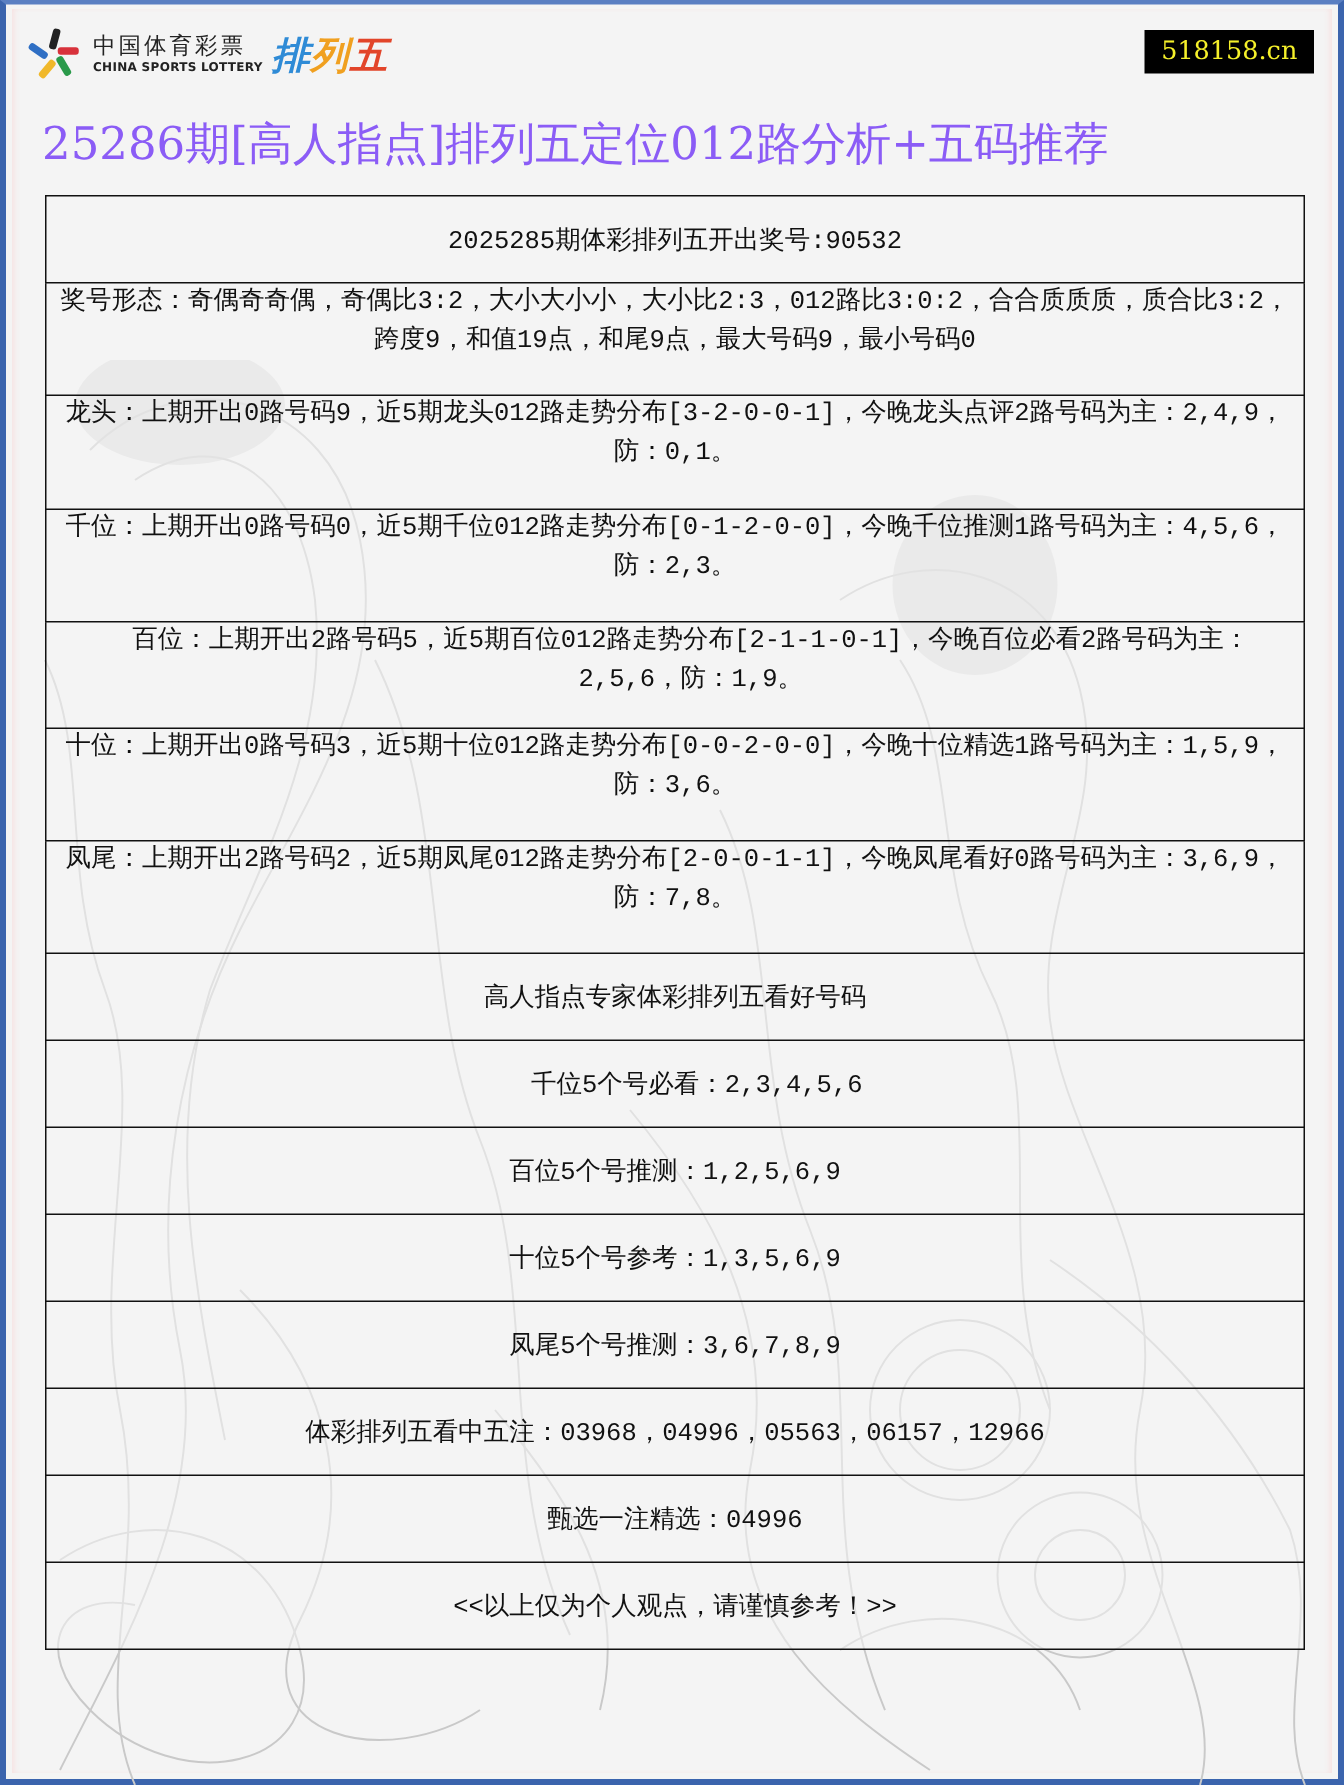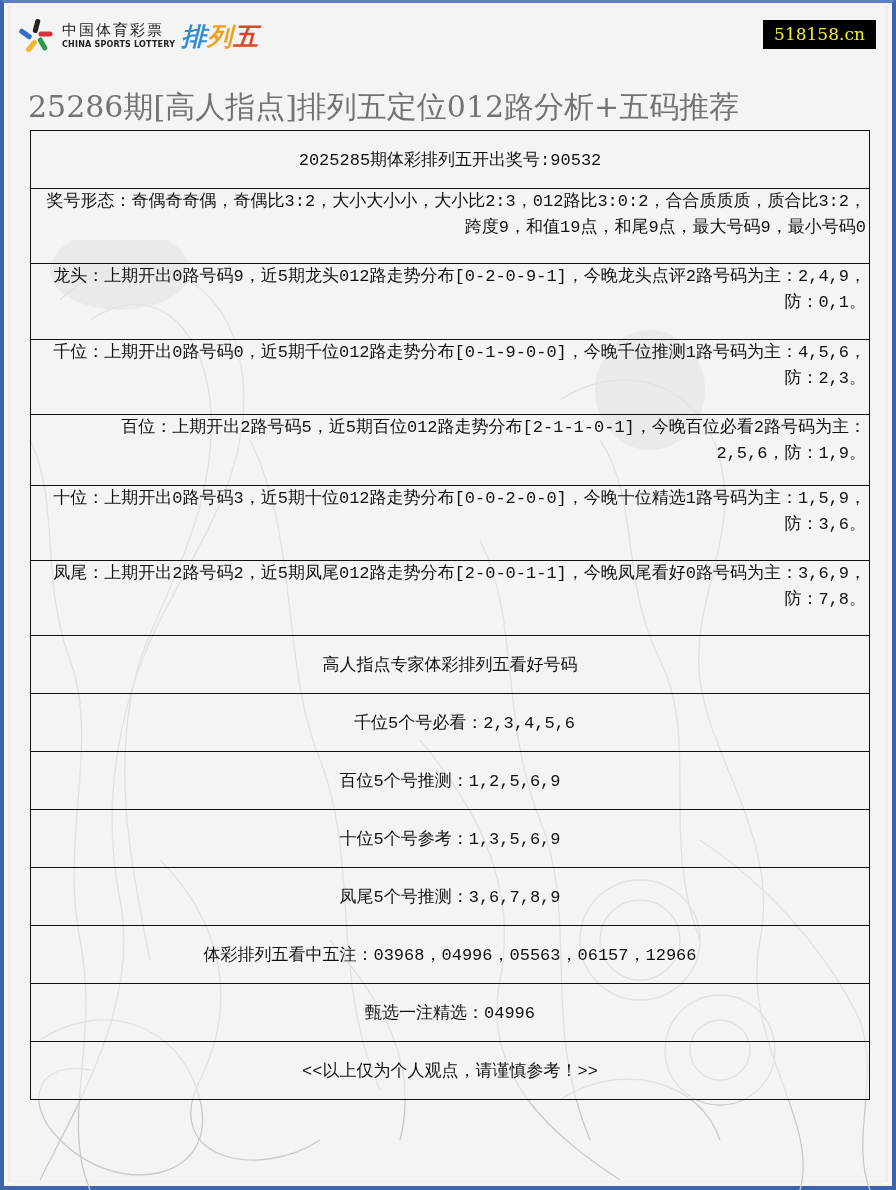--- a/index.html
+++ b/index.html
@@ -90,28 +90,28 @@
       width: 113px; height: 29px;
       background: #000;
       color: #f5f02a;
       font-family: "DejaVu Serif", "Liberation Serif", serif;
       font-size: 17px;
       line-height: 29px;
       text-align: center;
     }
     .page-title {
       position: absolute;
-      left: 28px; top: 82px;
+      left: 28px; top: 72px;
       width: 850px;
       margin: 0;
       font-family: "DejaVu Serif", "Liberation Serif", serif;
       font-weight: normal;
       font-size: 30px;
       line-height: 50px;
-      color: #737373;
+      color: #8b5cf6;
       letter-spacing: 0px;
       white-space: nowrap;
     }
     table.info {
       position: absolute;
       left: 30px; top: 130px;
       width: 840px;
       border-collapse: collapse;
       font-family: "DejaVu Sans Mono", "Liberation Mono", monospace;
       font-size: 17px;
@@ -121,21 +121,21 @@
       border: 1.5px solid #111;
       padding: 0 3px;
       background: rgba(244,244,244,0.55);
       font-family: Liberation Mono, monospace;
     }
     td.center {
       text-align: center;
       height: 56px;
     }
     td.para {
-      text-align: right;
+      text-align: center;
       vertical-align: top;
       line-height: 26px;
       padding-top: 9px;
       height: 65px;
       box-sizing: border-box;
     }
     tr.r-head td { height: 57px; }
     tr.r-status td { height: 75px; }
   </style>
 </head>
@@ -194,24 +194,24 @@
 
 <table class="info">
   <tbody>
       <tr class="r-head">
     <td class="center">2025285期体彩排列五开出奖号:90532</td>
   </tr>
   <tr class="r-status">
     <td class="para" style="height:75px;">奖号形态：奇偶奇奇偶，奇偶比3:2，大小大小小，大小比2:3，012路比3:0:2，合合质质质，质合比3:2，跨度9，和值19点，和尾9点，最大号码9，最小号码0</td>
   </tr>
   <tr>
-    <td class="para" style="height:76px;">龙头：上期开出0路号码9，近5期龙头012路走势分布[0-2-0-9-1]，今晚龙头点评2路号码为主：2,4,9，防：0,1。</td>
-  </tr>
-  <tr>
-    <td class="para" style="height:75px;">千位：上期开出0路号码0，近5期千位012路走势分布[0-1-9-0-0]，今晚千位推测1路号码为主：4,5,6，防：2,3。</td>
+    <td class="para" style="height:76px;">龙头：上期开出0路号码9，近5期龙头012路走势分布[3-2-0-0-1]，今晚龙头点评2路号码为主：2,4,9，防：0,1。</td>
+  </tr>
+  <tr>
+    <td class="para" style="height:75px;">千位：上期开出0路号码0，近5期千位012路走势分布[0-1-2-0-0]，今晚千位推测1路号码为主：4,5,6，防：2,3。</td>
   </tr>
   <tr>
     <td class="para" style="height:71px;padding-left:24px;">百位：上期开出2路号码5，近5期百位012路走势分布[2-1-1-0-1]，今晚百位必看2路号码为主：2,5,6，防：1,9。</td>
   </tr>
   <tr>
     <td class="para" style="height:75px;">十位：上期开出0路号码3，近5期十位012路走势分布[0-0-2-0-0]，今晚十位精选1路号码为主：1,5,9，防：3,6。</td>
   </tr>
   <tr>
     <td class="para" style="height:75px;">凤尾：上期开出2路号码2，近5期凤尾012路走势分布[2-0-0-1-1]，今晚凤尾看好0路号码为主：3,6,9，防：7,8。</td>
   </tr>

